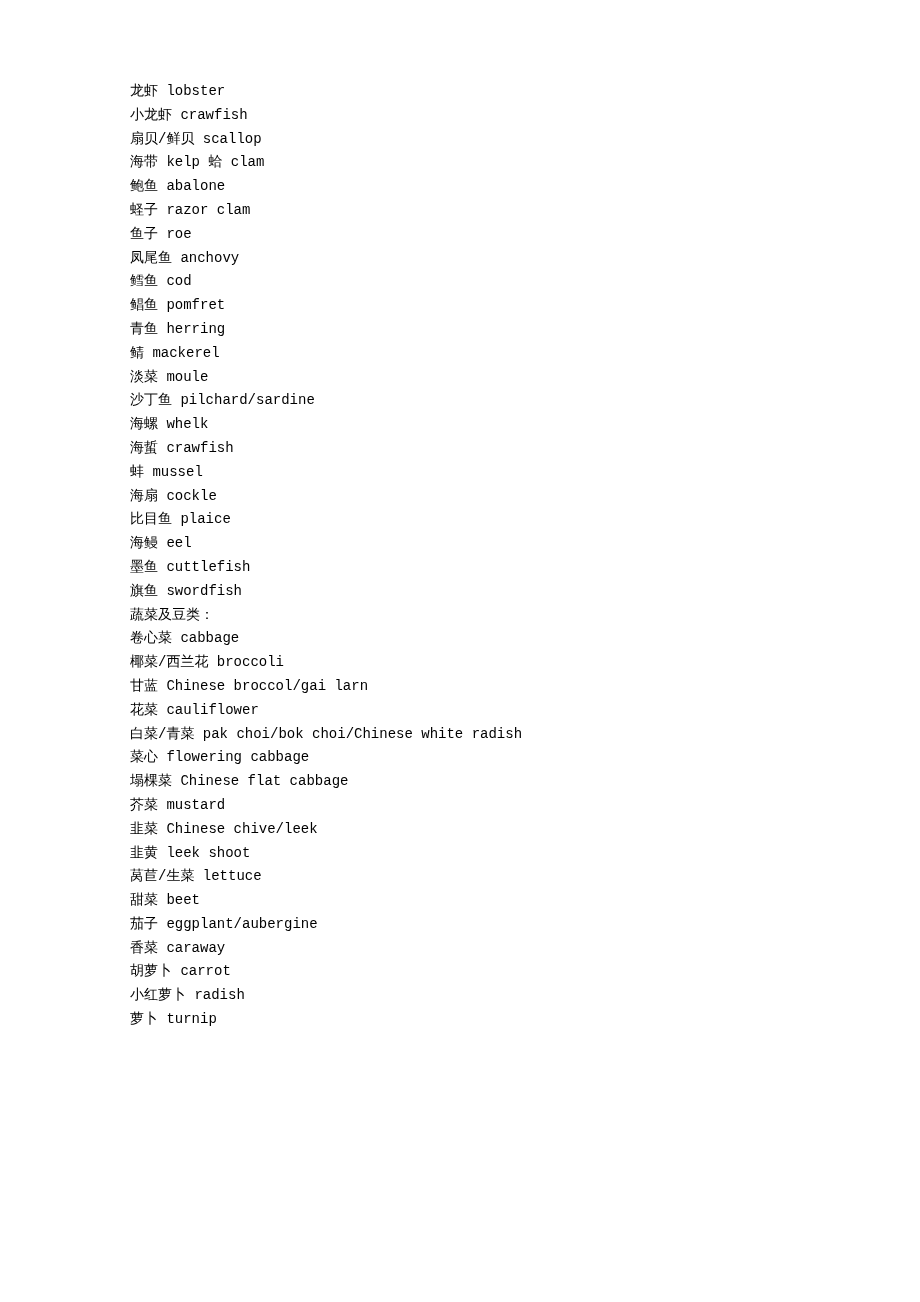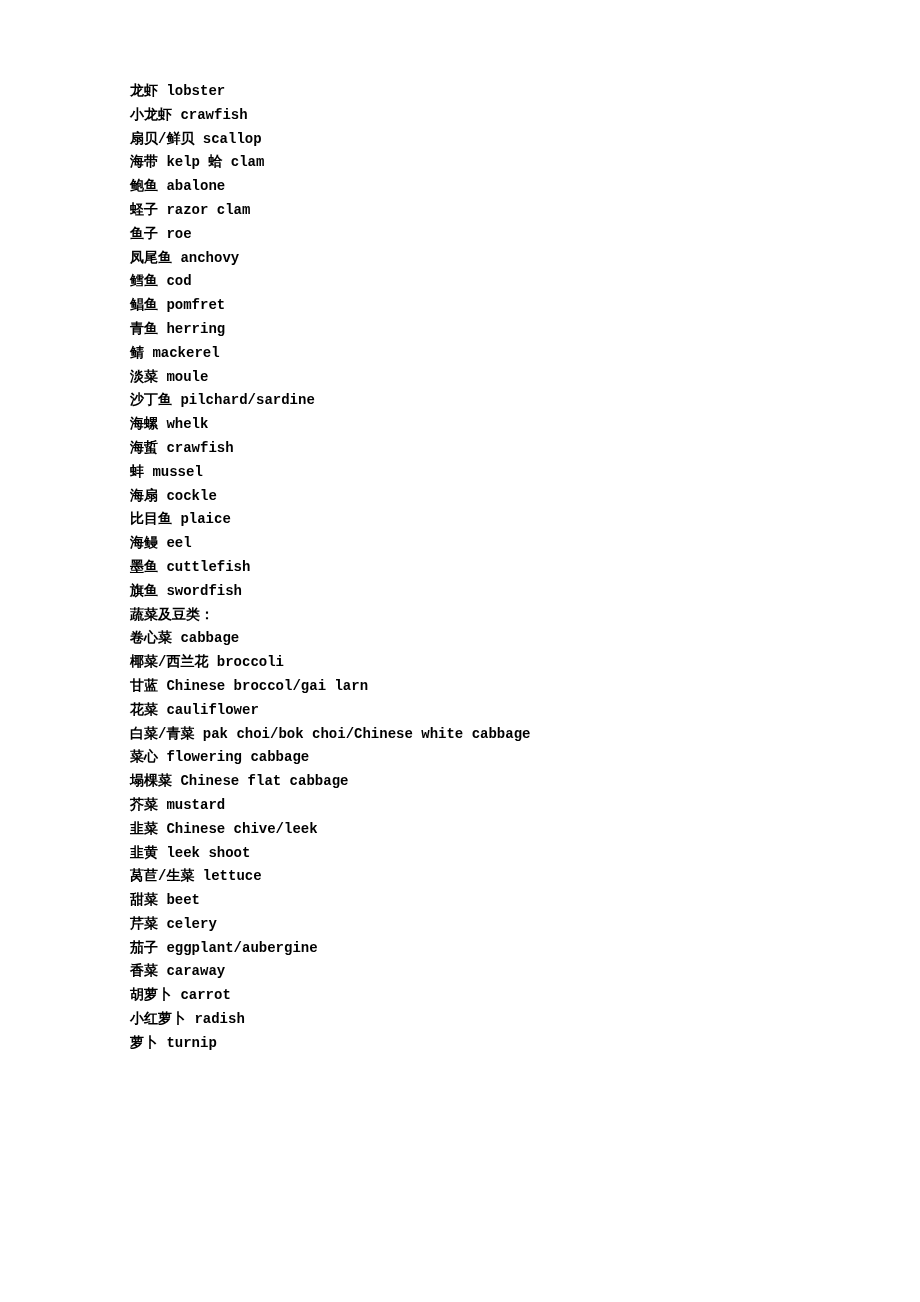--- a/index.html
+++ b/index.html
@@ -1,19 +1,18 @@
 <!DOCTYPE html>
 <html><head>
   <meta charset="utf-8">
   <style>
     * {
       margin: 0;
       padding: 0;
       box-sizing: border-box;
-      font-weight: bold;
     }
     body {
       background: #ffffff;
       font-family: 'Courier New', Courier, monospace;
       font-size: 14px;
       color: #000000;
       padding: 80px 130px 80px 130px;
       line-height: 1.7;
     }
     .content-list {
@@ -47,27 +46,26 @@
     <li>海扇 cockle</li>
     <li>比目鱼 plaice</li>
     <li>海鳗 eel</li>
     <li>墨鱼 cuttlefish</li>
     <li>旗鱼 swordfish</li>
     <li>蔬菜及豆类：</li>
     <li>卷心菜 cabbage</li>
     <li>椰菜/西兰花 broccoli</li>
     <li>甘蓝 Chinese broccol/gai larn</li>
     <li>花菜 cauliflower</li>
-    <li>白菜/青菜 pak choi/bok choi/Chinese white cabbage</li>
+    <li>白菜/青菜 pak choi/bok choi/Chinese white radish</li>
     <li>菜心 flowering cabbage</li>
     <li>塌棵菜 Chinese flat cabbage</li>
     <li>芥菜 mustard</li>
     <li>韭菜 Chinese chive/leek</li>
     <li>韭黄 leek shoot</li>
     <li>莴苣/生菜 lettuce</li>
     <li>甜菜 beet</li>
-    <li>芹菜 celery</li>
     <li>茄子 eggplant/aubergine</li>
     <li>香菜 caraway</li>
     <li>胡萝卜 carrot</li>
     <li>小红萝卜 radish</li>
     <li>萝卜 turnip</li>
   </ul>
 
 </body></html>

